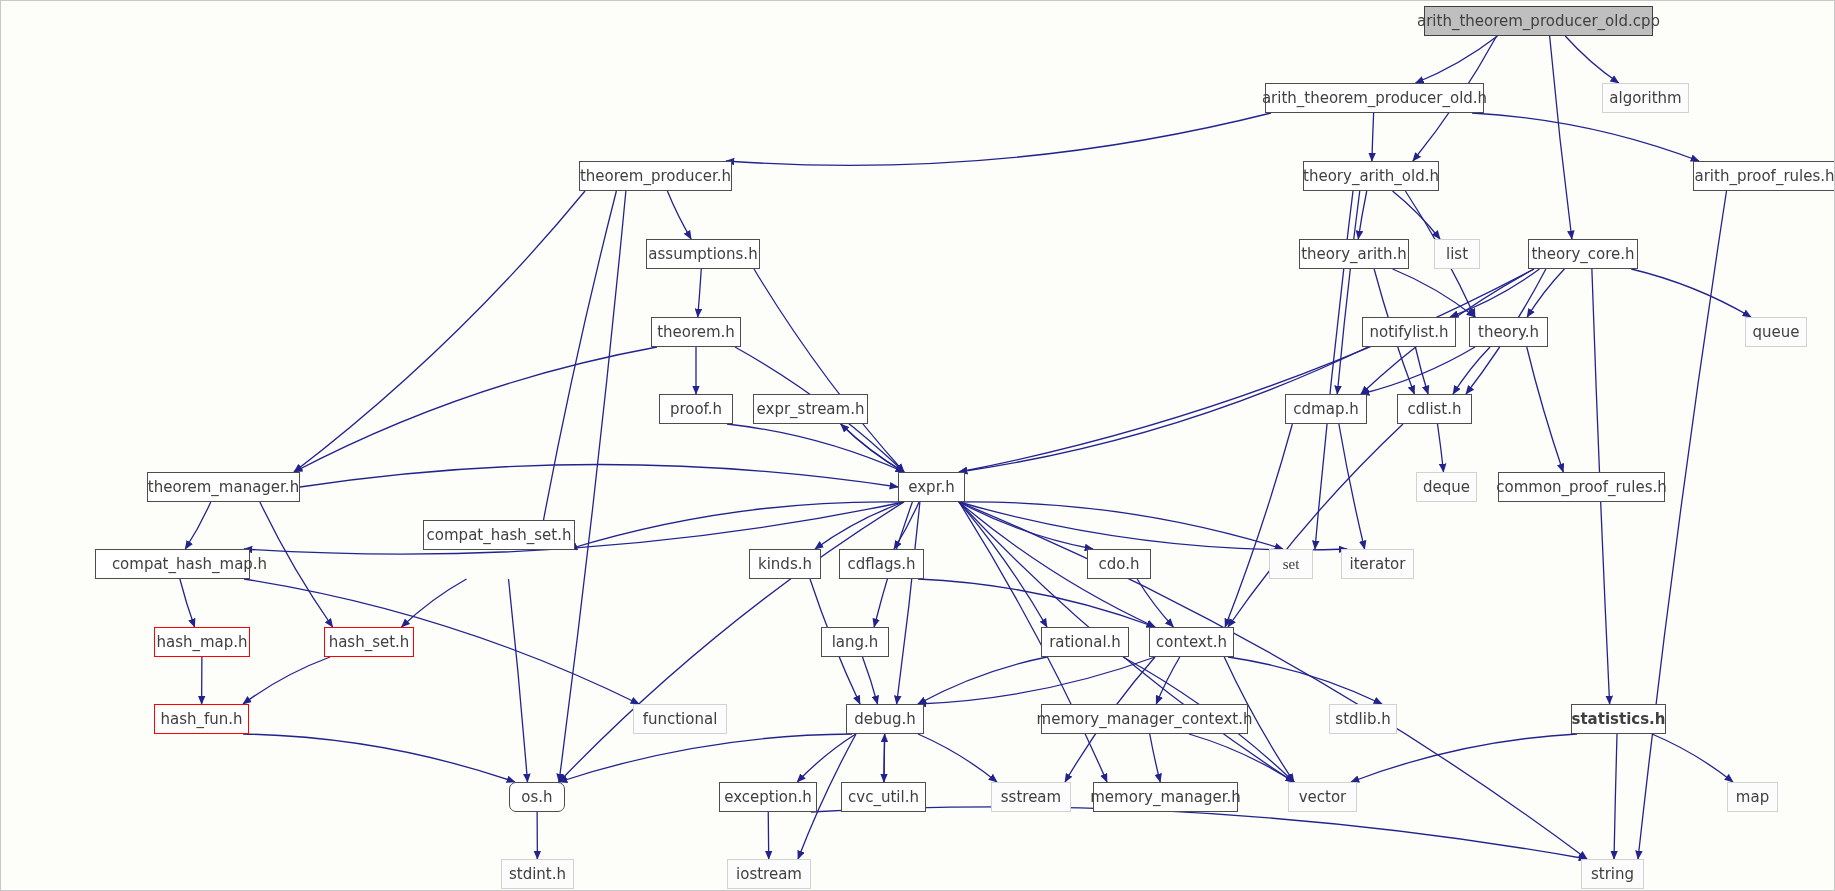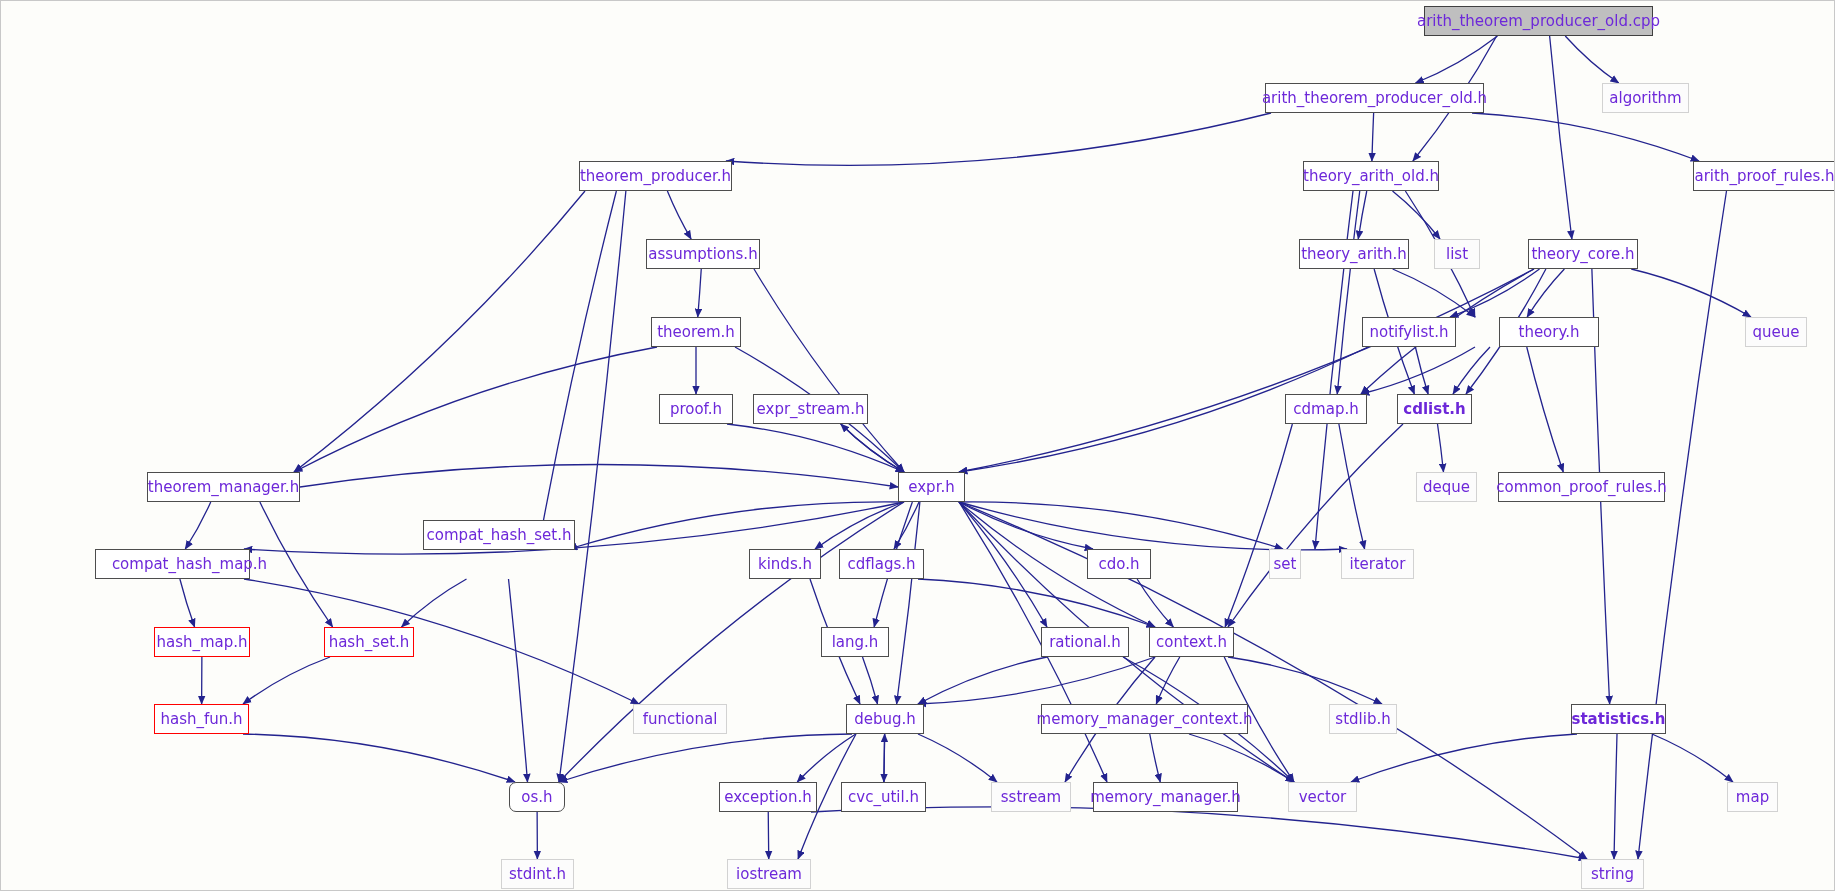--- a/index.html
+++ b/index.html
@@ -12,21 +12,21 @@
     box-sizing:border-box;
     overflow:hidden;
   }
   #edges { position:absolute; left:0; top:0; width:1835px; height:891px; }
   .node {
     position:absolute;
     box-sizing:border-box;
     display:flex; align-items:center; justify-content:center;
     background:#ffffff;
     border:1px solid #4d4d4d;
-    color:#6d28d9;
+    color:#404040;
     font-size:15px;
     line-height:1;
     white-space:nowrap;
     height:30px;
     padding:0 7px;
   }
   .node.root     { background:#bfbfbf; border:1px solid #404040; }
   .node.sys      { border:1px solid #d2d2d2; background:#fcfcfc; }
   .node.missing  { border:1px solid #ff0000; background:#ffffff; }
 </style>
@@ -166,36 +166,36 @@
       </div>
       <div class="node " style="left: 1527px; top: 238px; width: 110px;">
         <span>theory_core.h</span>
       </div>
       <div class="node " style="left: 650px; top: 316px; width: 90px;">
         <span>theorem.h</span>
       </div>
       <div class="node " style="left: 1361px; top: 316px; width: 94px;">
         <span>notifylist.h</span>
       </div>
-      <div class="node " style="left: 1468px; top: 316px; width: 100px; margin-left: 30px;">
+      <div class="node " style="left: 1468px; top: 316px; width: 79px;">
         <span>theory.h</span>
       </div>
       <div class="node sys" style="left: 1744px; top: 316px; width: 62px;">
         <span>queue</span>
       </div>
       <div class="node " style="left: 658px; top: 393px; width: 74px;">
         <span>proof.h</span>
       </div>
       <div class="node " style="left: 752px; top: 393px; width: 115px;">
         <span>expr_stream.h</span>
       </div>
       <div class="node " style="left: 1284px; top: 393px; width: 82px;">
         <span>cdmap.h</span>
       </div>
-      <div class="node " style="left: 1396px; top: 393px; width: 75px; font-weight: bold;">
+      <div class="node " style="left: 1396px; top: 393px; width: 75px;">
         <span>cdlist.h</span>
       </div>
       <div class="node " style="left: 146px; top: 471px; width: 153px;">
         <span>theorem_manager.h</span>
       </div>
       <div class="node " style="left: 897px; top: 471px; width: 67px;">
         <span>expr.h</span>
       </div>
       <div class="node sys" style="left: 1415px; top: 471px; width: 61px;">
         <span>deque</span>
@@ -211,21 +211,21 @@
       </div>
       <div class="node " style="left: 748px; top: 548px; width: 72px;">
         <span>kinds.h</span>
       </div>
       <div class="node " style="left: 838px; top: 548px; width: 85px;">
         <span>cdflags.h</span>
       </div>
       <div class="node " style="left: 1086px; top: 548px; width: 64px;">
         <span>cdo.h</span>
       </div>
-      <div class="node sys" style="left: 1268px; top: 548px; width: 32px;">
+      <div class="node sys" style="left: 1268px; top: 548px; width: 44px; font-family: Liberation Serif, serif;">
         <span>set</span>
       </div>
       <div class="node sys" style="left: 1340px; top: 548px; width: 73px;">
         <span>iterator</span>
       </div>
       <div class="node missing" style="left: 153px; top: 626px; width: 96px;">
         <span>hash_map.h</span>
       </div>
       <div class="node missing" style="left: 323px; top: 626px; width: 90px;">
         <span>hash_set.h</span>

